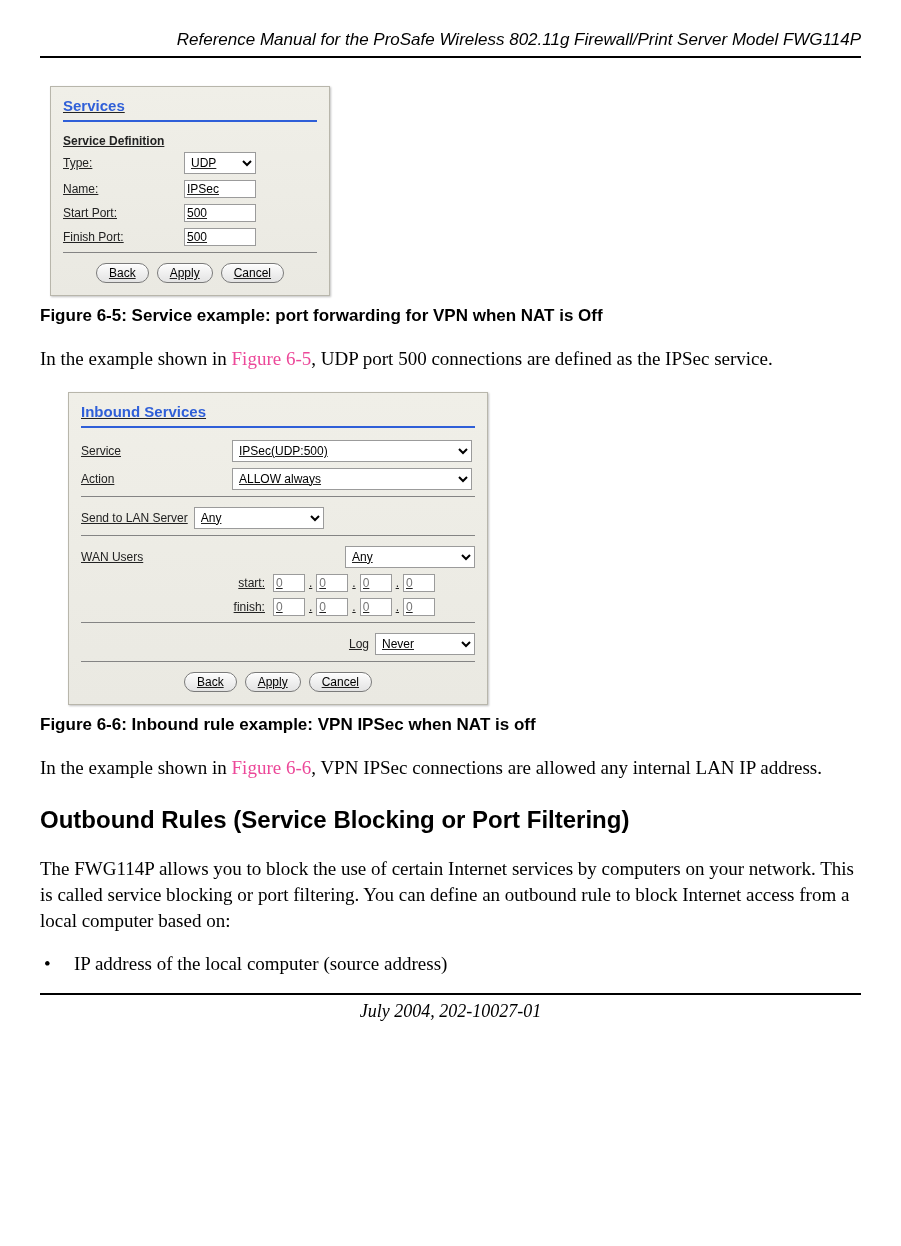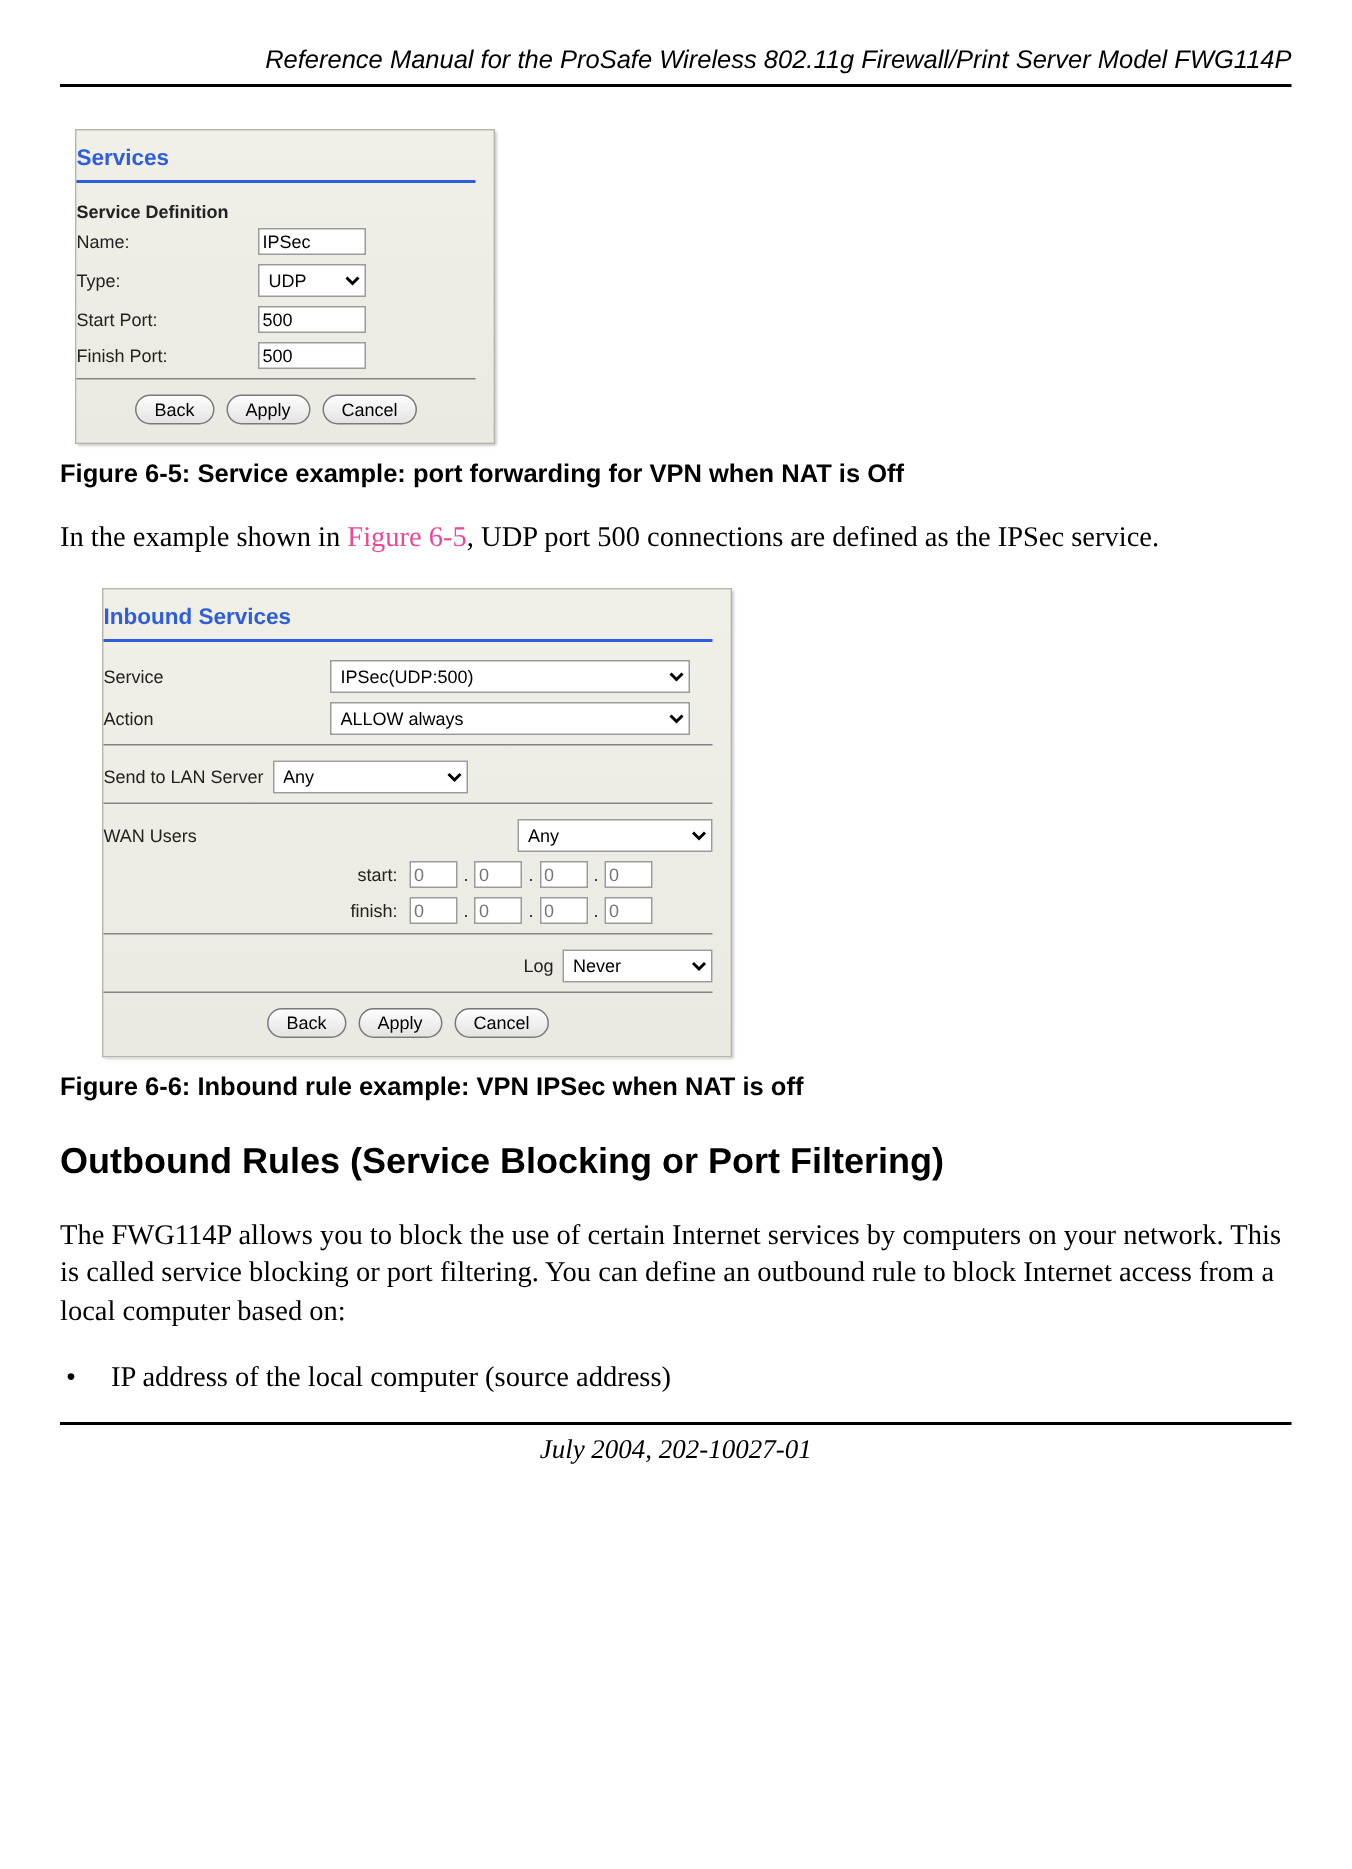--- a/index.html
+++ b/index.html
@@ -22,24 +22,25 @@
   }
   .header-rule {
     border: none;
     border-top: 2px solid #000;
     margin: 0 0 28px 0;
   }
   .figure-panel {
     background: linear-gradient(#f0efe8, #eae9e2);
     border: 1px solid #b8b6ab;
     box-shadow: 1px 1px 2px rgba(0,0,0,.25);
-    padding: 8px 12px 12px 0;
+    padding: 8px 12px 12px 12px;
     font-family: Verdana, Arial, sans-serif;
     font-size: 12px;
     color: #222;
+    text-decoration: underline;
   }
   .fig-wrap-1 { width: 280px; margin-left: 10px; margin-bottom: 10px; }
   .fig-wrap-2 { width: 420px; margin-left: 28px; margin-bottom: 10px; }
   .panel-title {
     color: #2f5fd8;
     font-weight: bold;
     font-size: 15px;
     margin: 2px 0 6px 0;
   }
   .hr-blue {
@@ -159,28 +160,28 @@
   <div class="header-title">Reference Manual for the ProSafe Wireless 802.11g  Firewall/Print Server Model FWG114P</div>
   <hr class="header-rule">
 
   <div class="fig-wrap-1">
     <div class="figure-panel">
       <div class="panel-title">Services</div>
       <hr class="hr-blue">
       <div class="section-label">Service Definition</div>
 
       <div class="frow">
-        <label>Name:</label>
-        <input class="txt sm" value="IPSec" style="">
-      </div>
-      <div class="frow">
         <label>Type:</label>
         <select class="txt sm">
           <option>UDP</option>
         </select>
+      </div>
+      <div class="frow">
+        <label>Name:</label>
+        <input class="txt sm" value="IPSec" style="">
       </div>
       <div class="frow">
         <label>Start Port:</label>
         <input class="txt sm" value="500" style="">
       </div>
       <div class="frow">
         <label>Finish Port:</label>
         <input class="txt sm" value="500" style="">
       </div>
 
@@ -271,20 +272,23 @@
         <button class="btn3d">Apply</button>
         <button class="btn3d">Cancel</button>
       </div>
     </div>
   </div>
 
   <div class="fig-caption">
     <span>Figure 6-6:  Inbound rule example: </span><span>VPN IPSec when NAT is off</span>
   </div>
 
+  <p class="body-p">
+    <span>In the example shown in </span><span class="link">Figure 6-6</span><span>, VPN IPSec connections are allowed any internal LAN IP address.</span>
+  </p>
 
   <div class="h2">Outbound Rules (Service Blocking or Port Filtering)</div>
 
   <p class="body-p">The FWG114P allows you to block the use of certain Internet services by computers on your network. This is called service blocking or port filtering. You can define an outbound rule to block Internet access from a local computer based on:</p>
 
   <div class="bullet-row">
     <span class="dotb">•</span>
     <span>IP address of the local computer (source address)</span>
   </div>
 

